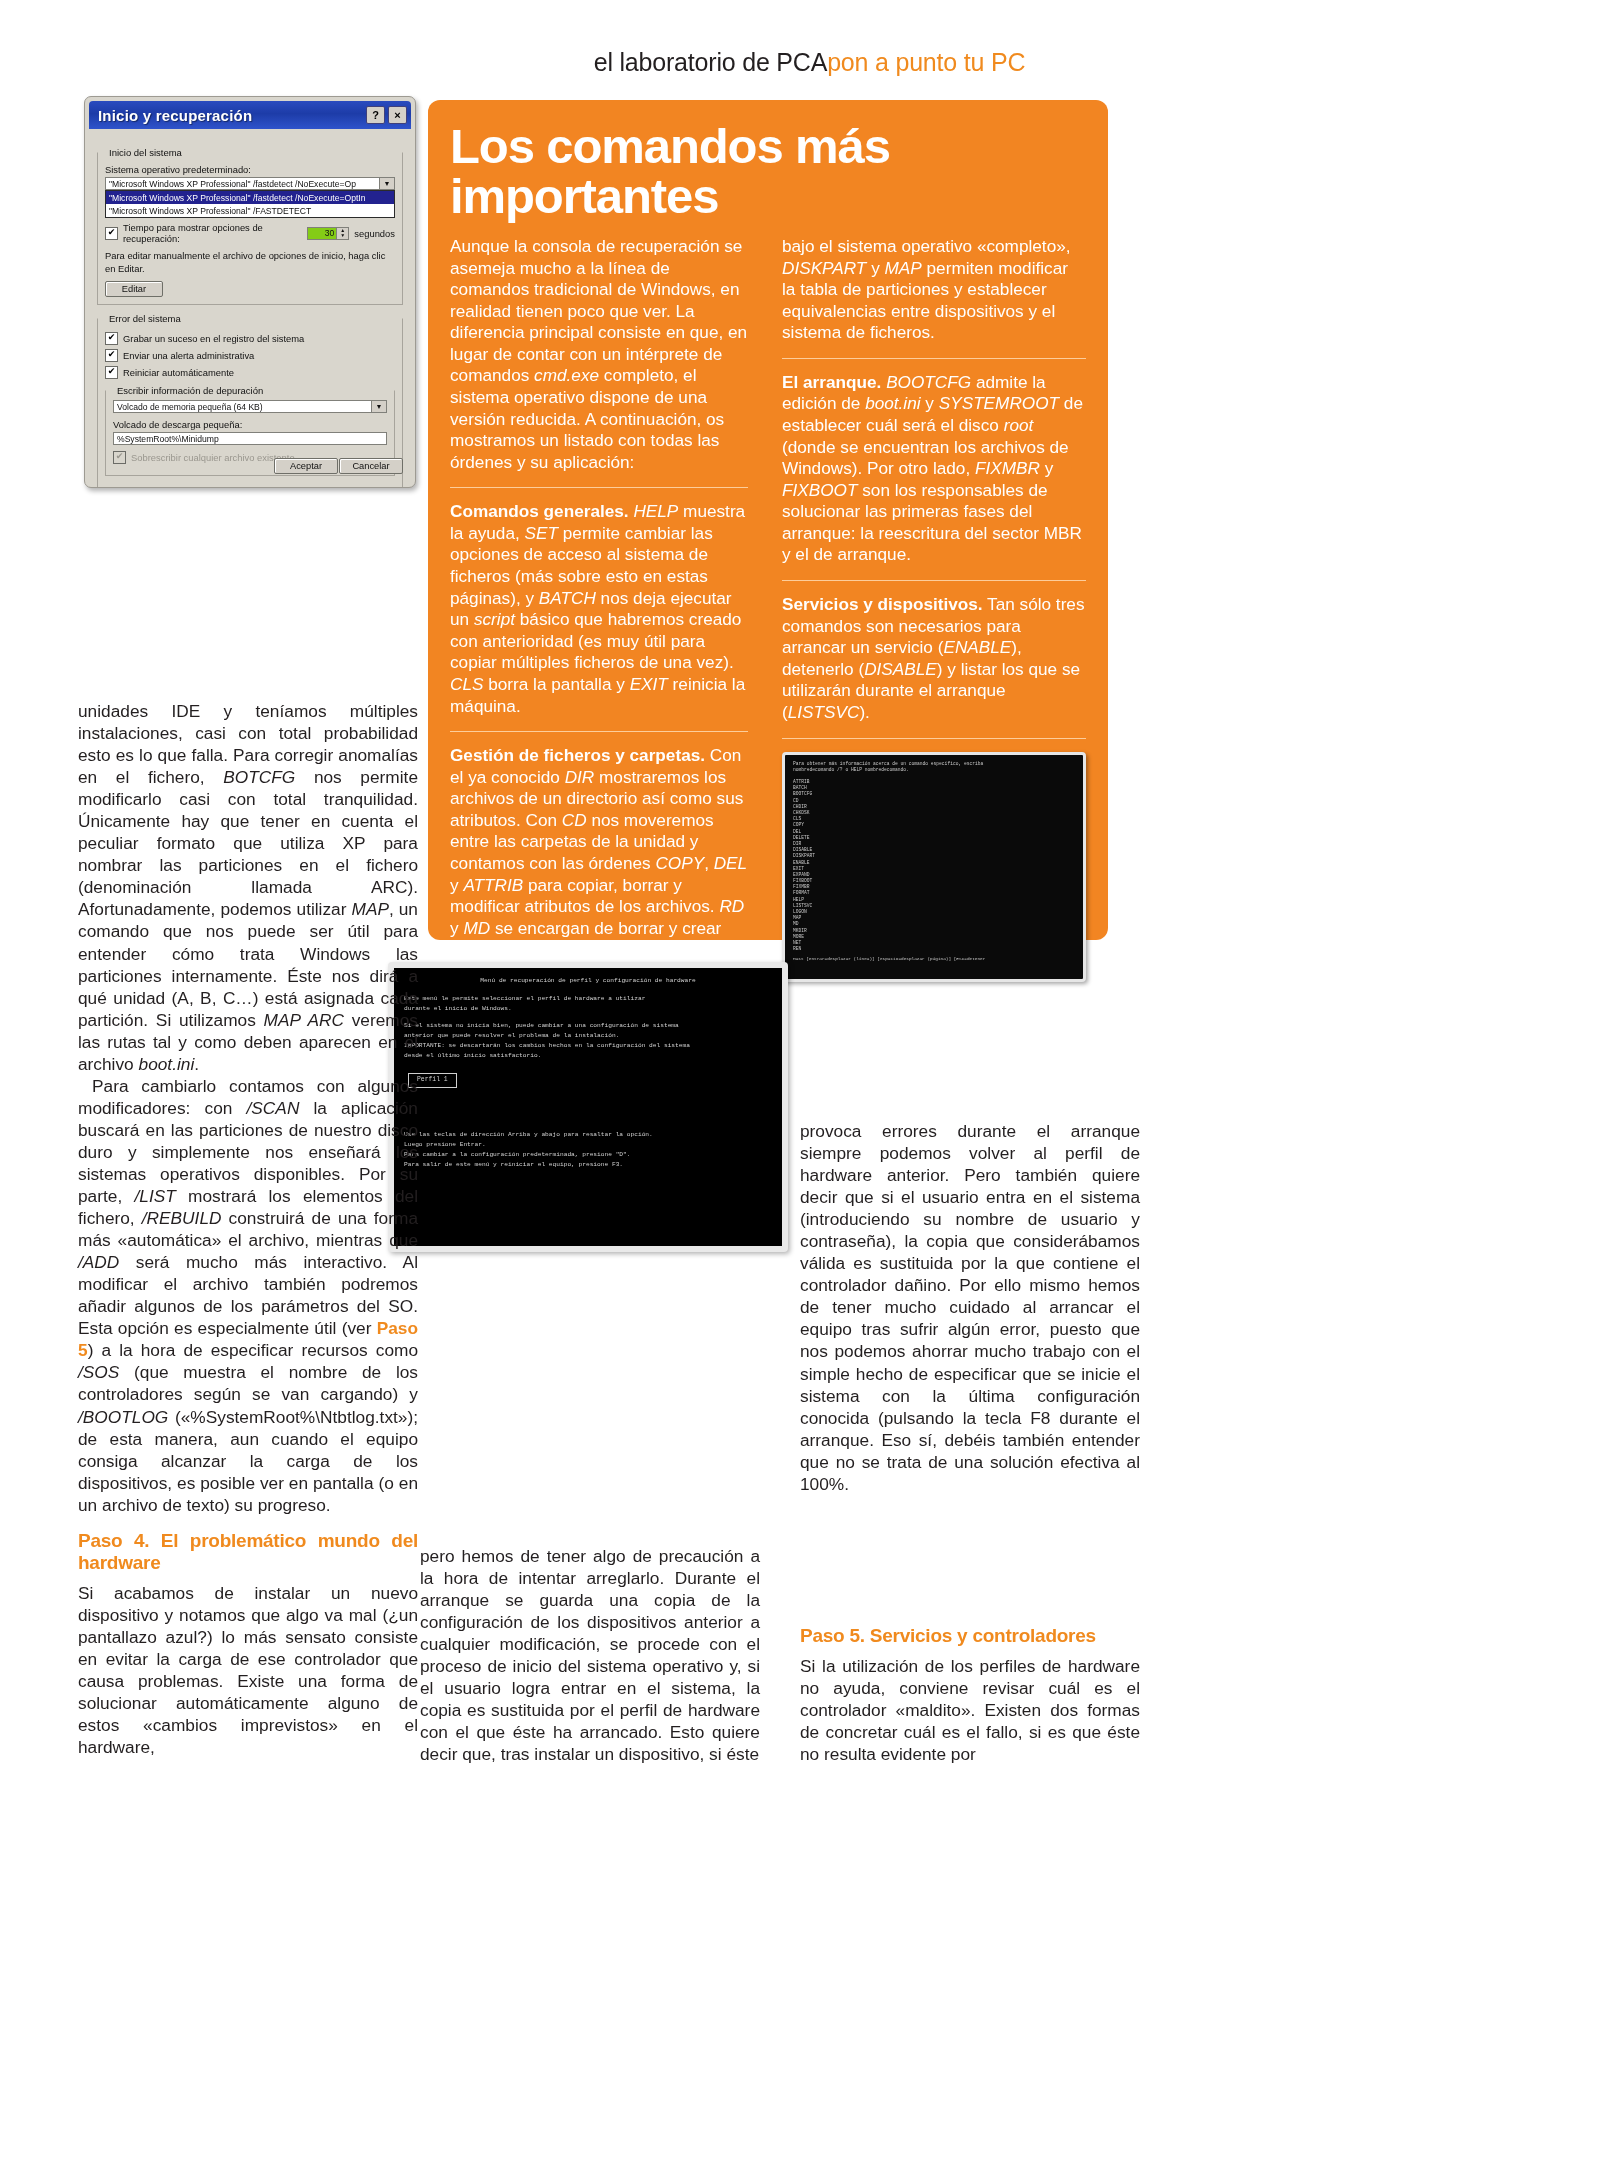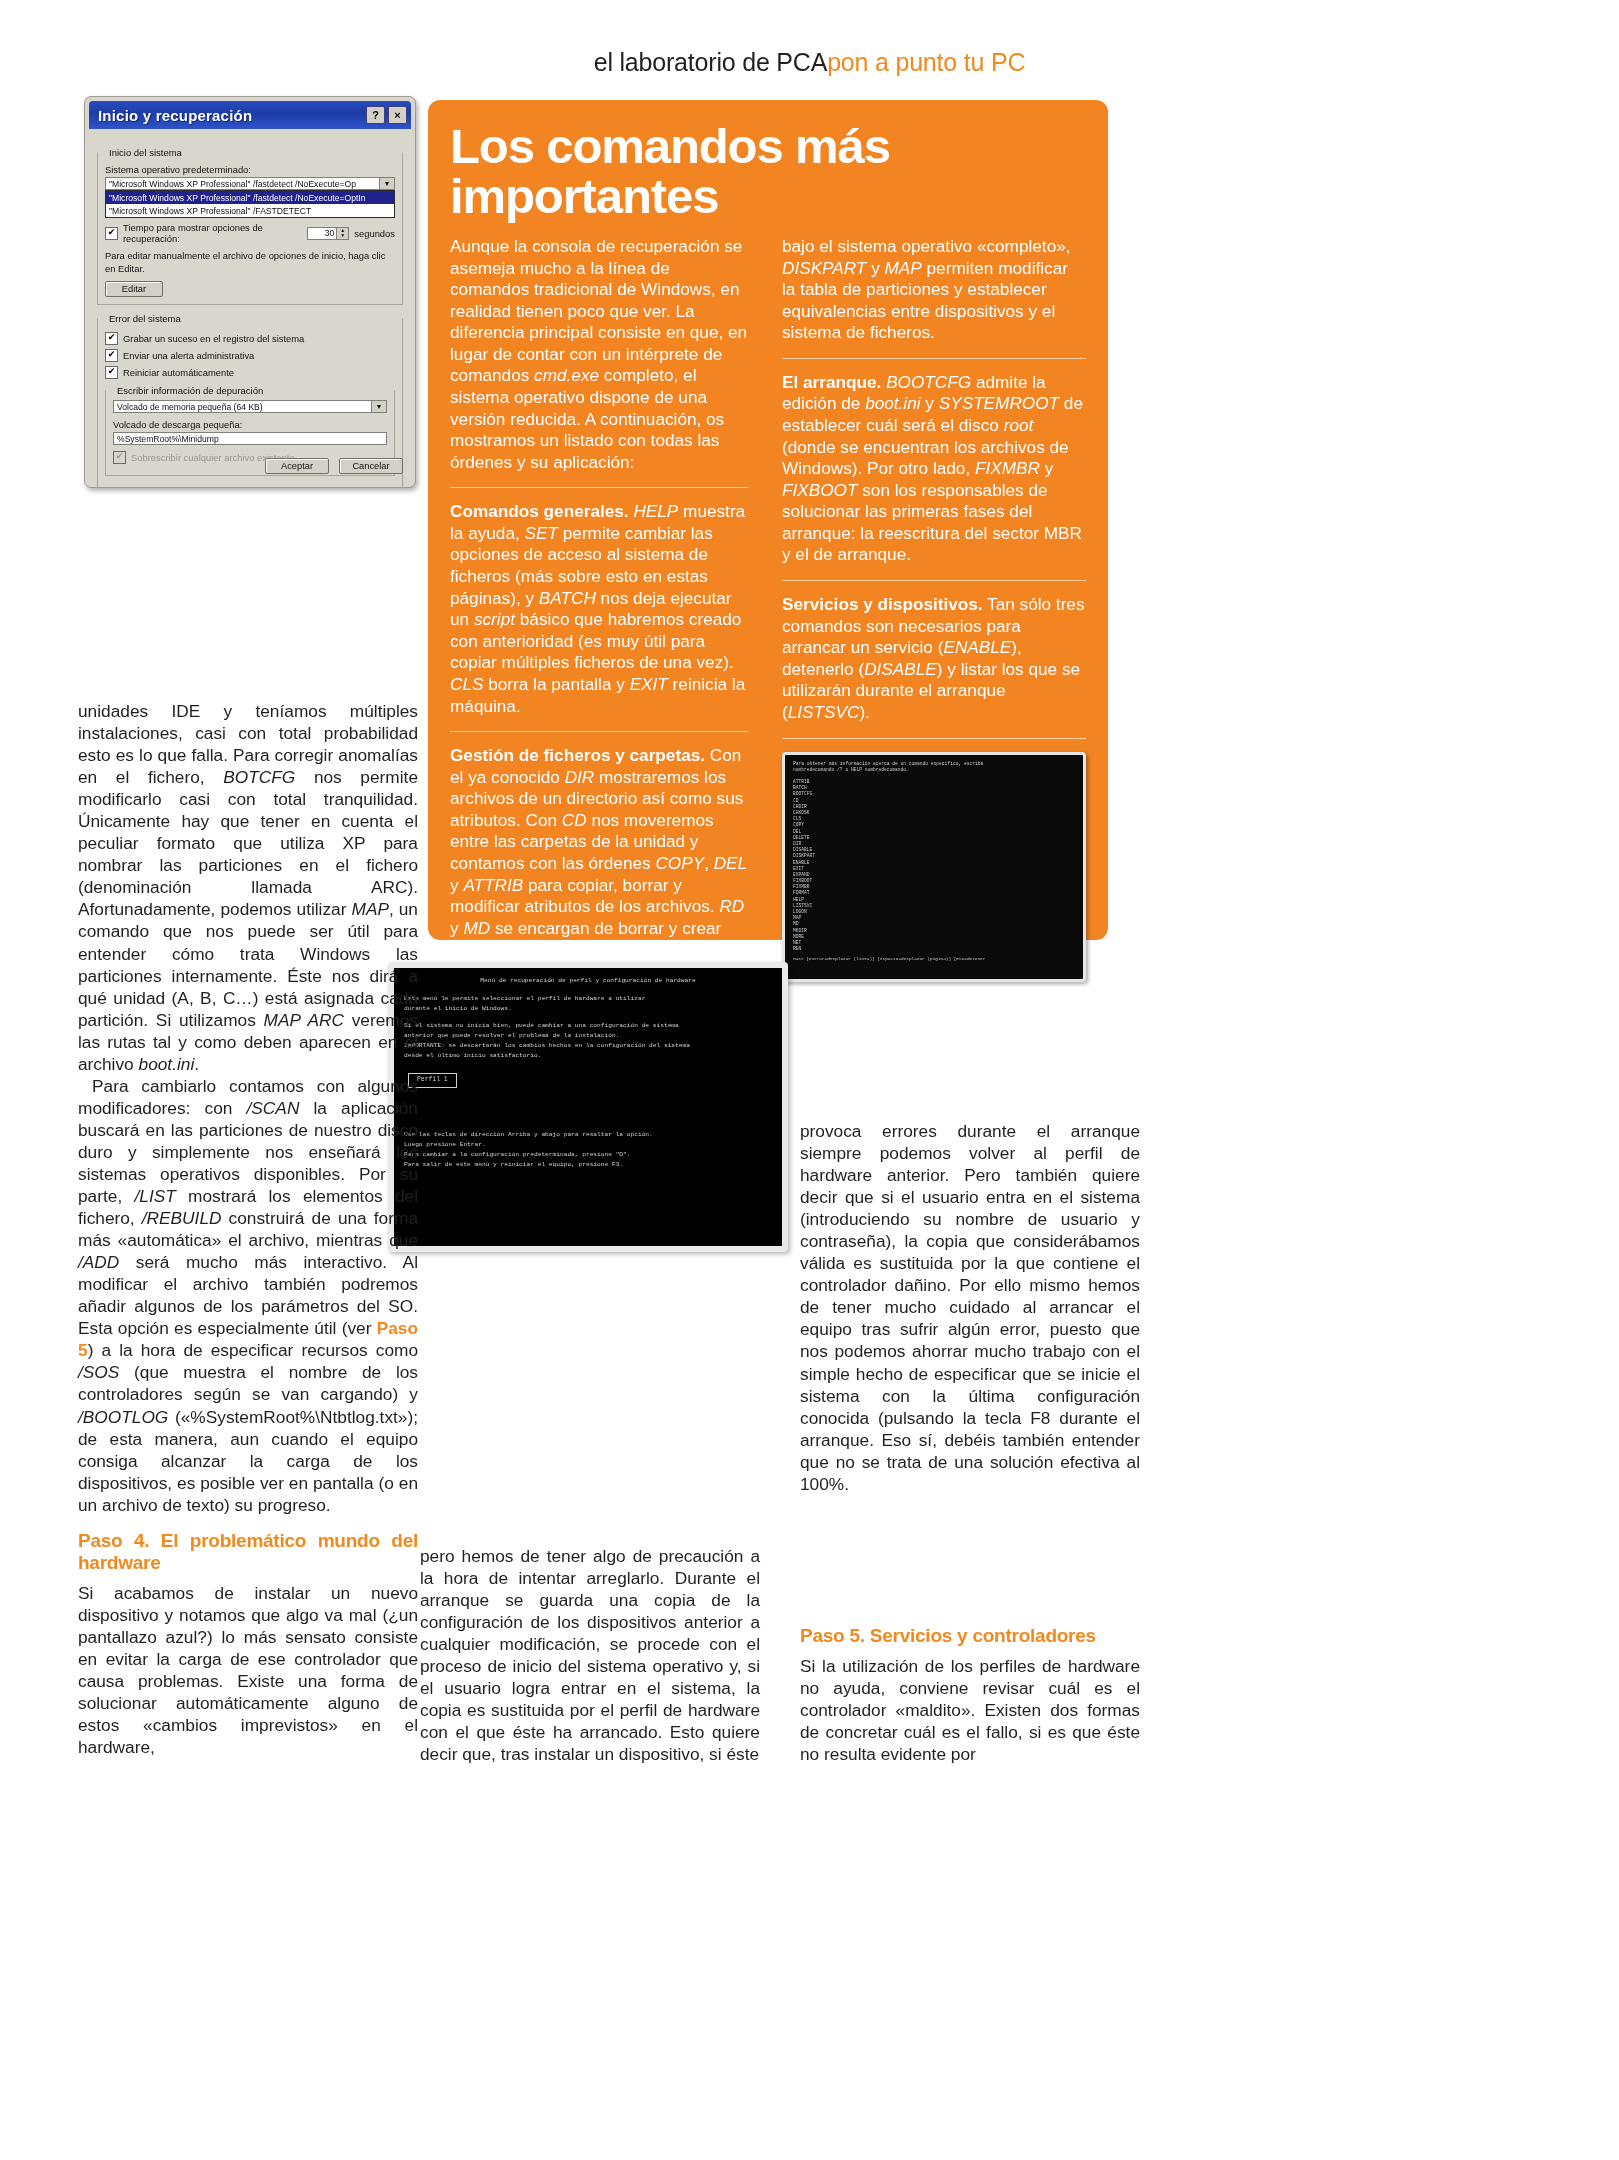--- a/index.html
+++ b/index.html
@@ -77,29 +77,29 @@
   .droplist .sel{background:#22228f;color:#fff;}
   .droplist .nrm{background:#fff;color:#111;}
   .ckrow{display:flex;align-items:center;gap:5px;margin:4px 0;}
   .ck{
     width:11px;height:11px;background:#fff;border:1px solid #6b6b66;
     font-size:9px;line-height:9px;text-align:center;color:#000;flex:none;
   }
   .ck.dim{background:#d9d6cd;color:#9a978f;}
   .ckrow.dim span{color:#9a978f;}
   .spin{display:inline-flex;align-items:stretch;}
-  .spin .f{background:#ffffff;border:1px solid #80807a;width:30px;height:13px;font-size:8.6px;
+  .spin .f{background:#84cc16;border:1px solid #80807a;width:30px;height:13px;font-size:8.6px;
     display:flex;align-items:center;justify-content:flex-end;padding-right:2px;box-sizing:border-box;}
   .spin .b{width:11px;border:1px solid #80807a;border-left:none;background:#d4d0c8;
     display:flex;flex-direction:column;font-size:5px;align-items:center;justify-content:center;line-height:5px;}
   .btn{
     background:#d4d0c8;border:1px solid #6f6f68;border-radius:2px;
     font-size:9.3px;padding:2px 0;text-align:center;box-shadow:inset 1px 1px 0 #fff;
   }
-  .dlg-footer{position:absolute;right:8px;bottom:9px;display:flex;gap:10px;}
+  .dlg-footer{position:absolute;right:8px;bottom:9px;display:flex;gap:1px;}
   .dlg-footer .btn{width:62px;}
   .rowflex{display:flex;align-items:center;gap:6px;}
 
   
   .orangebox{
     position:absolute;left:428px;top:100px;width:680px;height:840px;
     background:#f28522;border-radius:12px;color:#fff;
     padding:18px 22px 16px 22px;box-sizing:border-box;
   }
   .ob-title{

